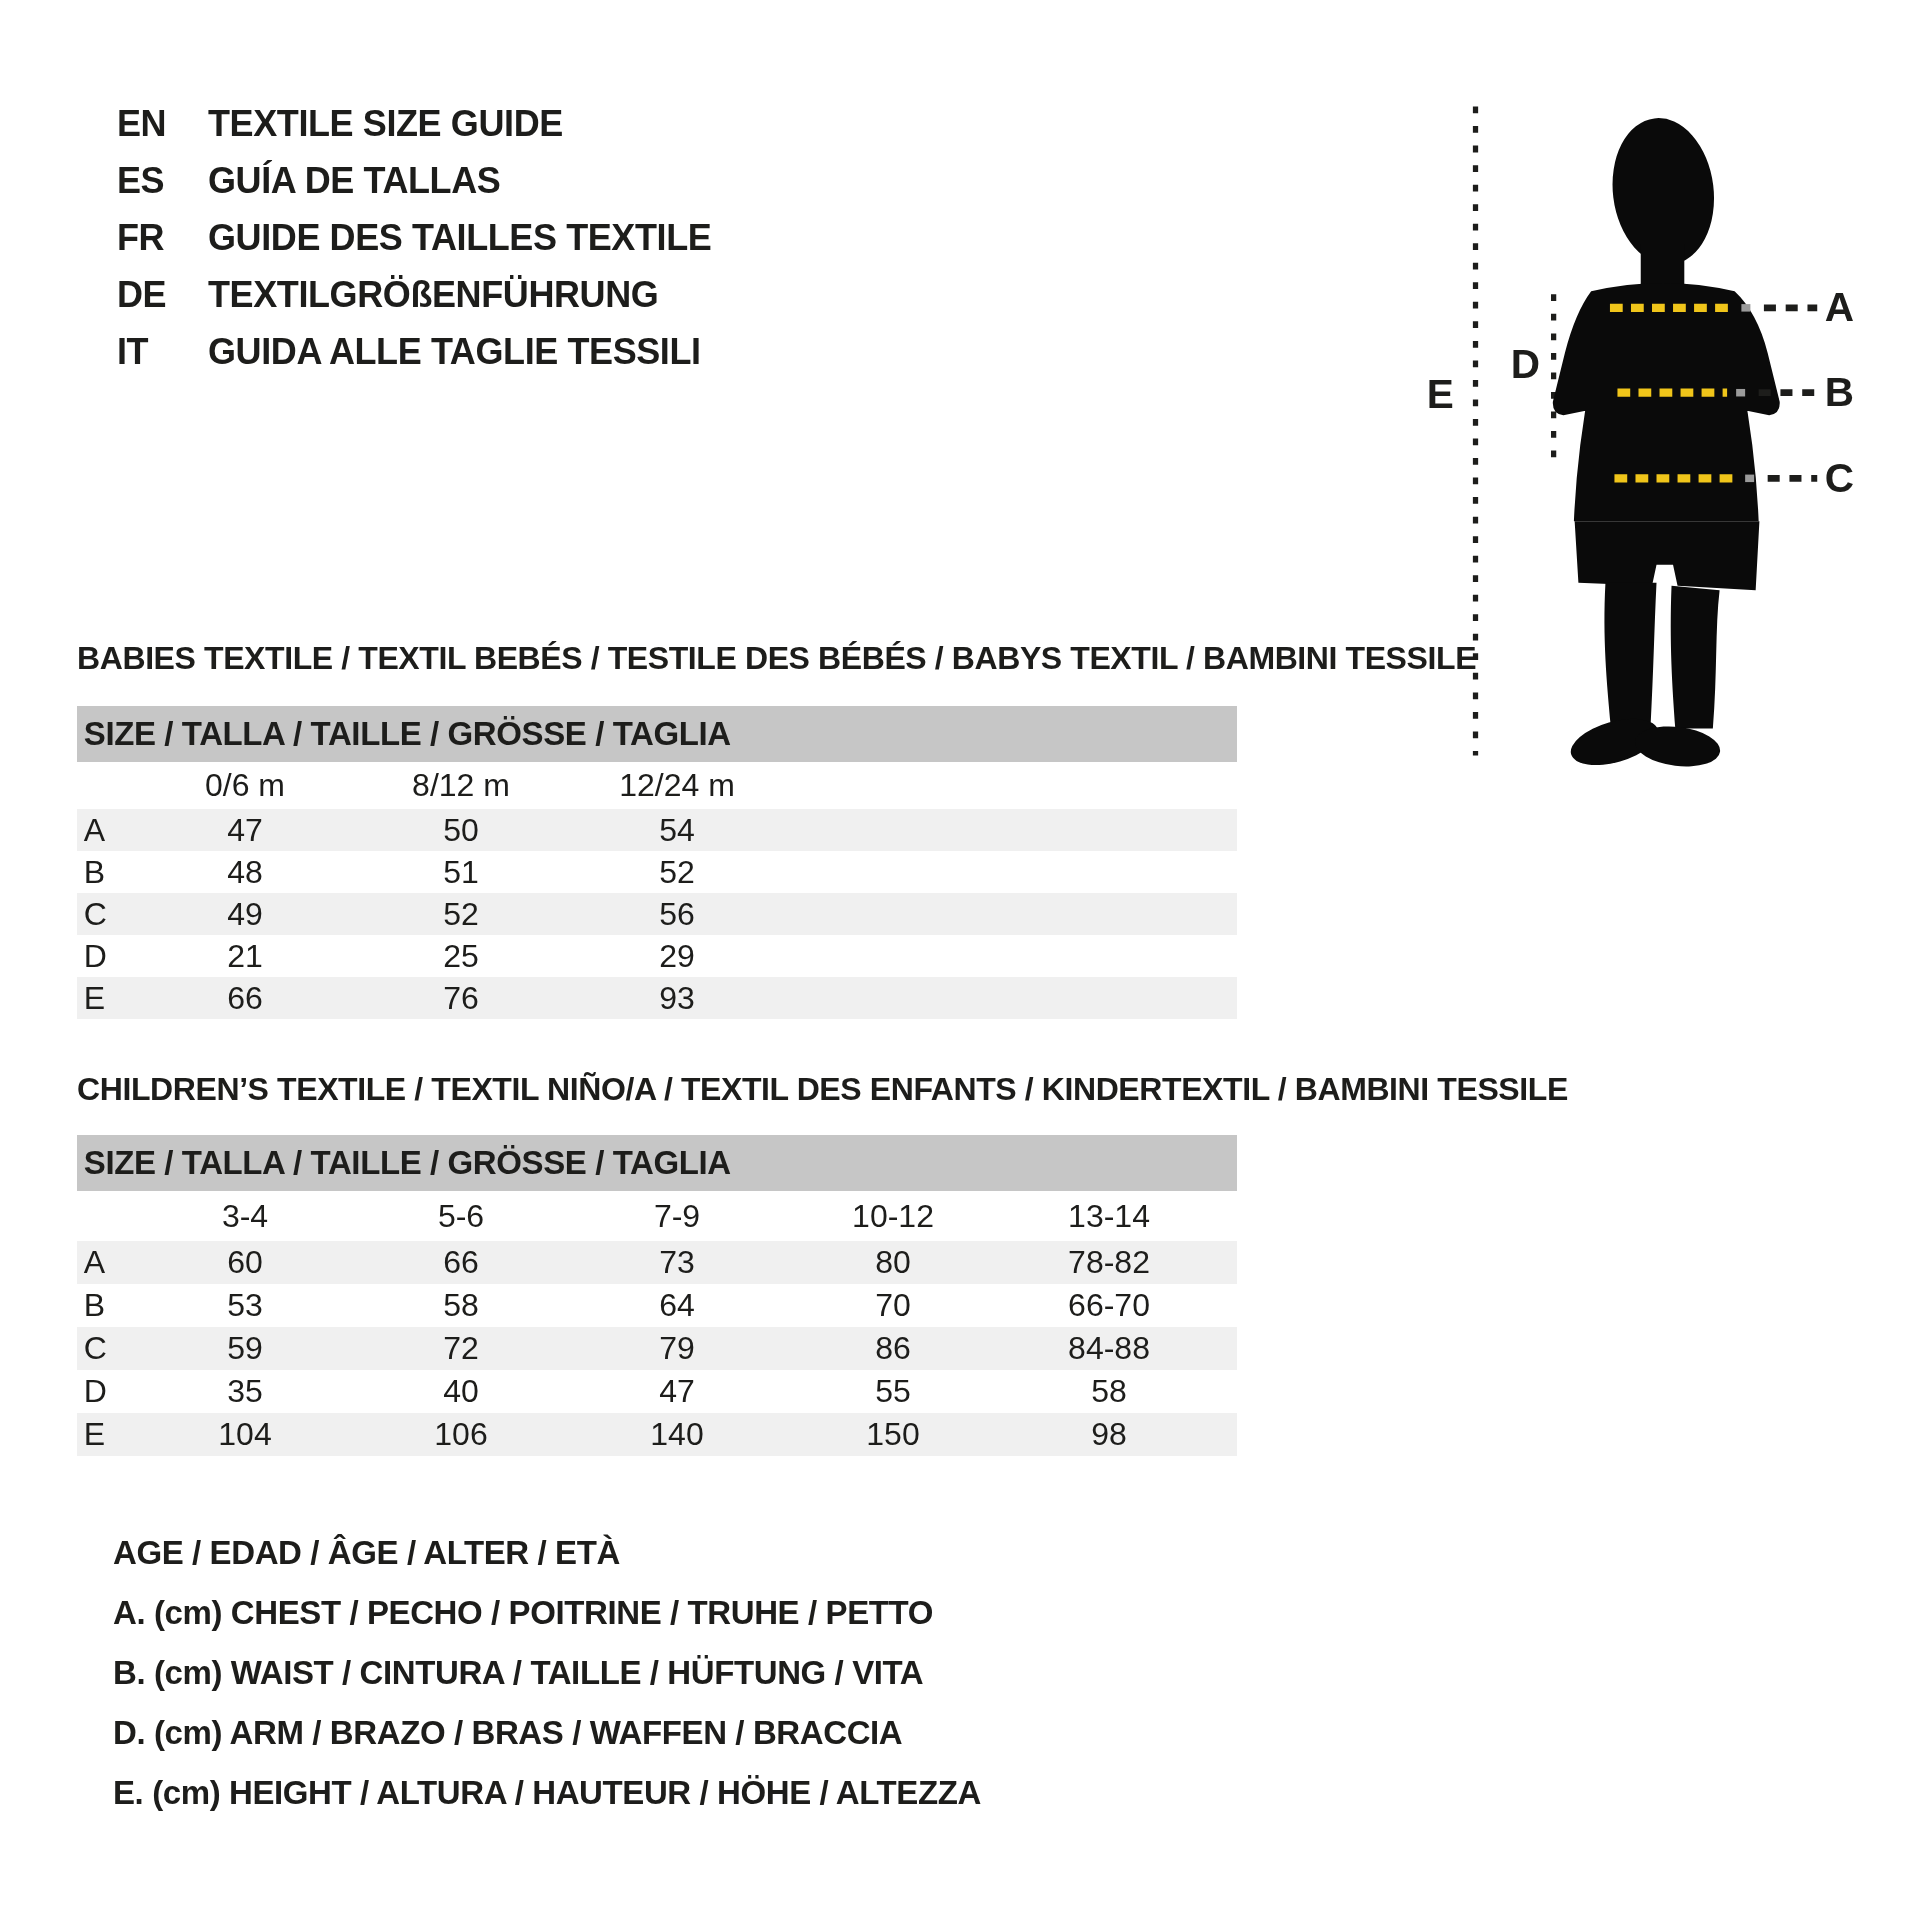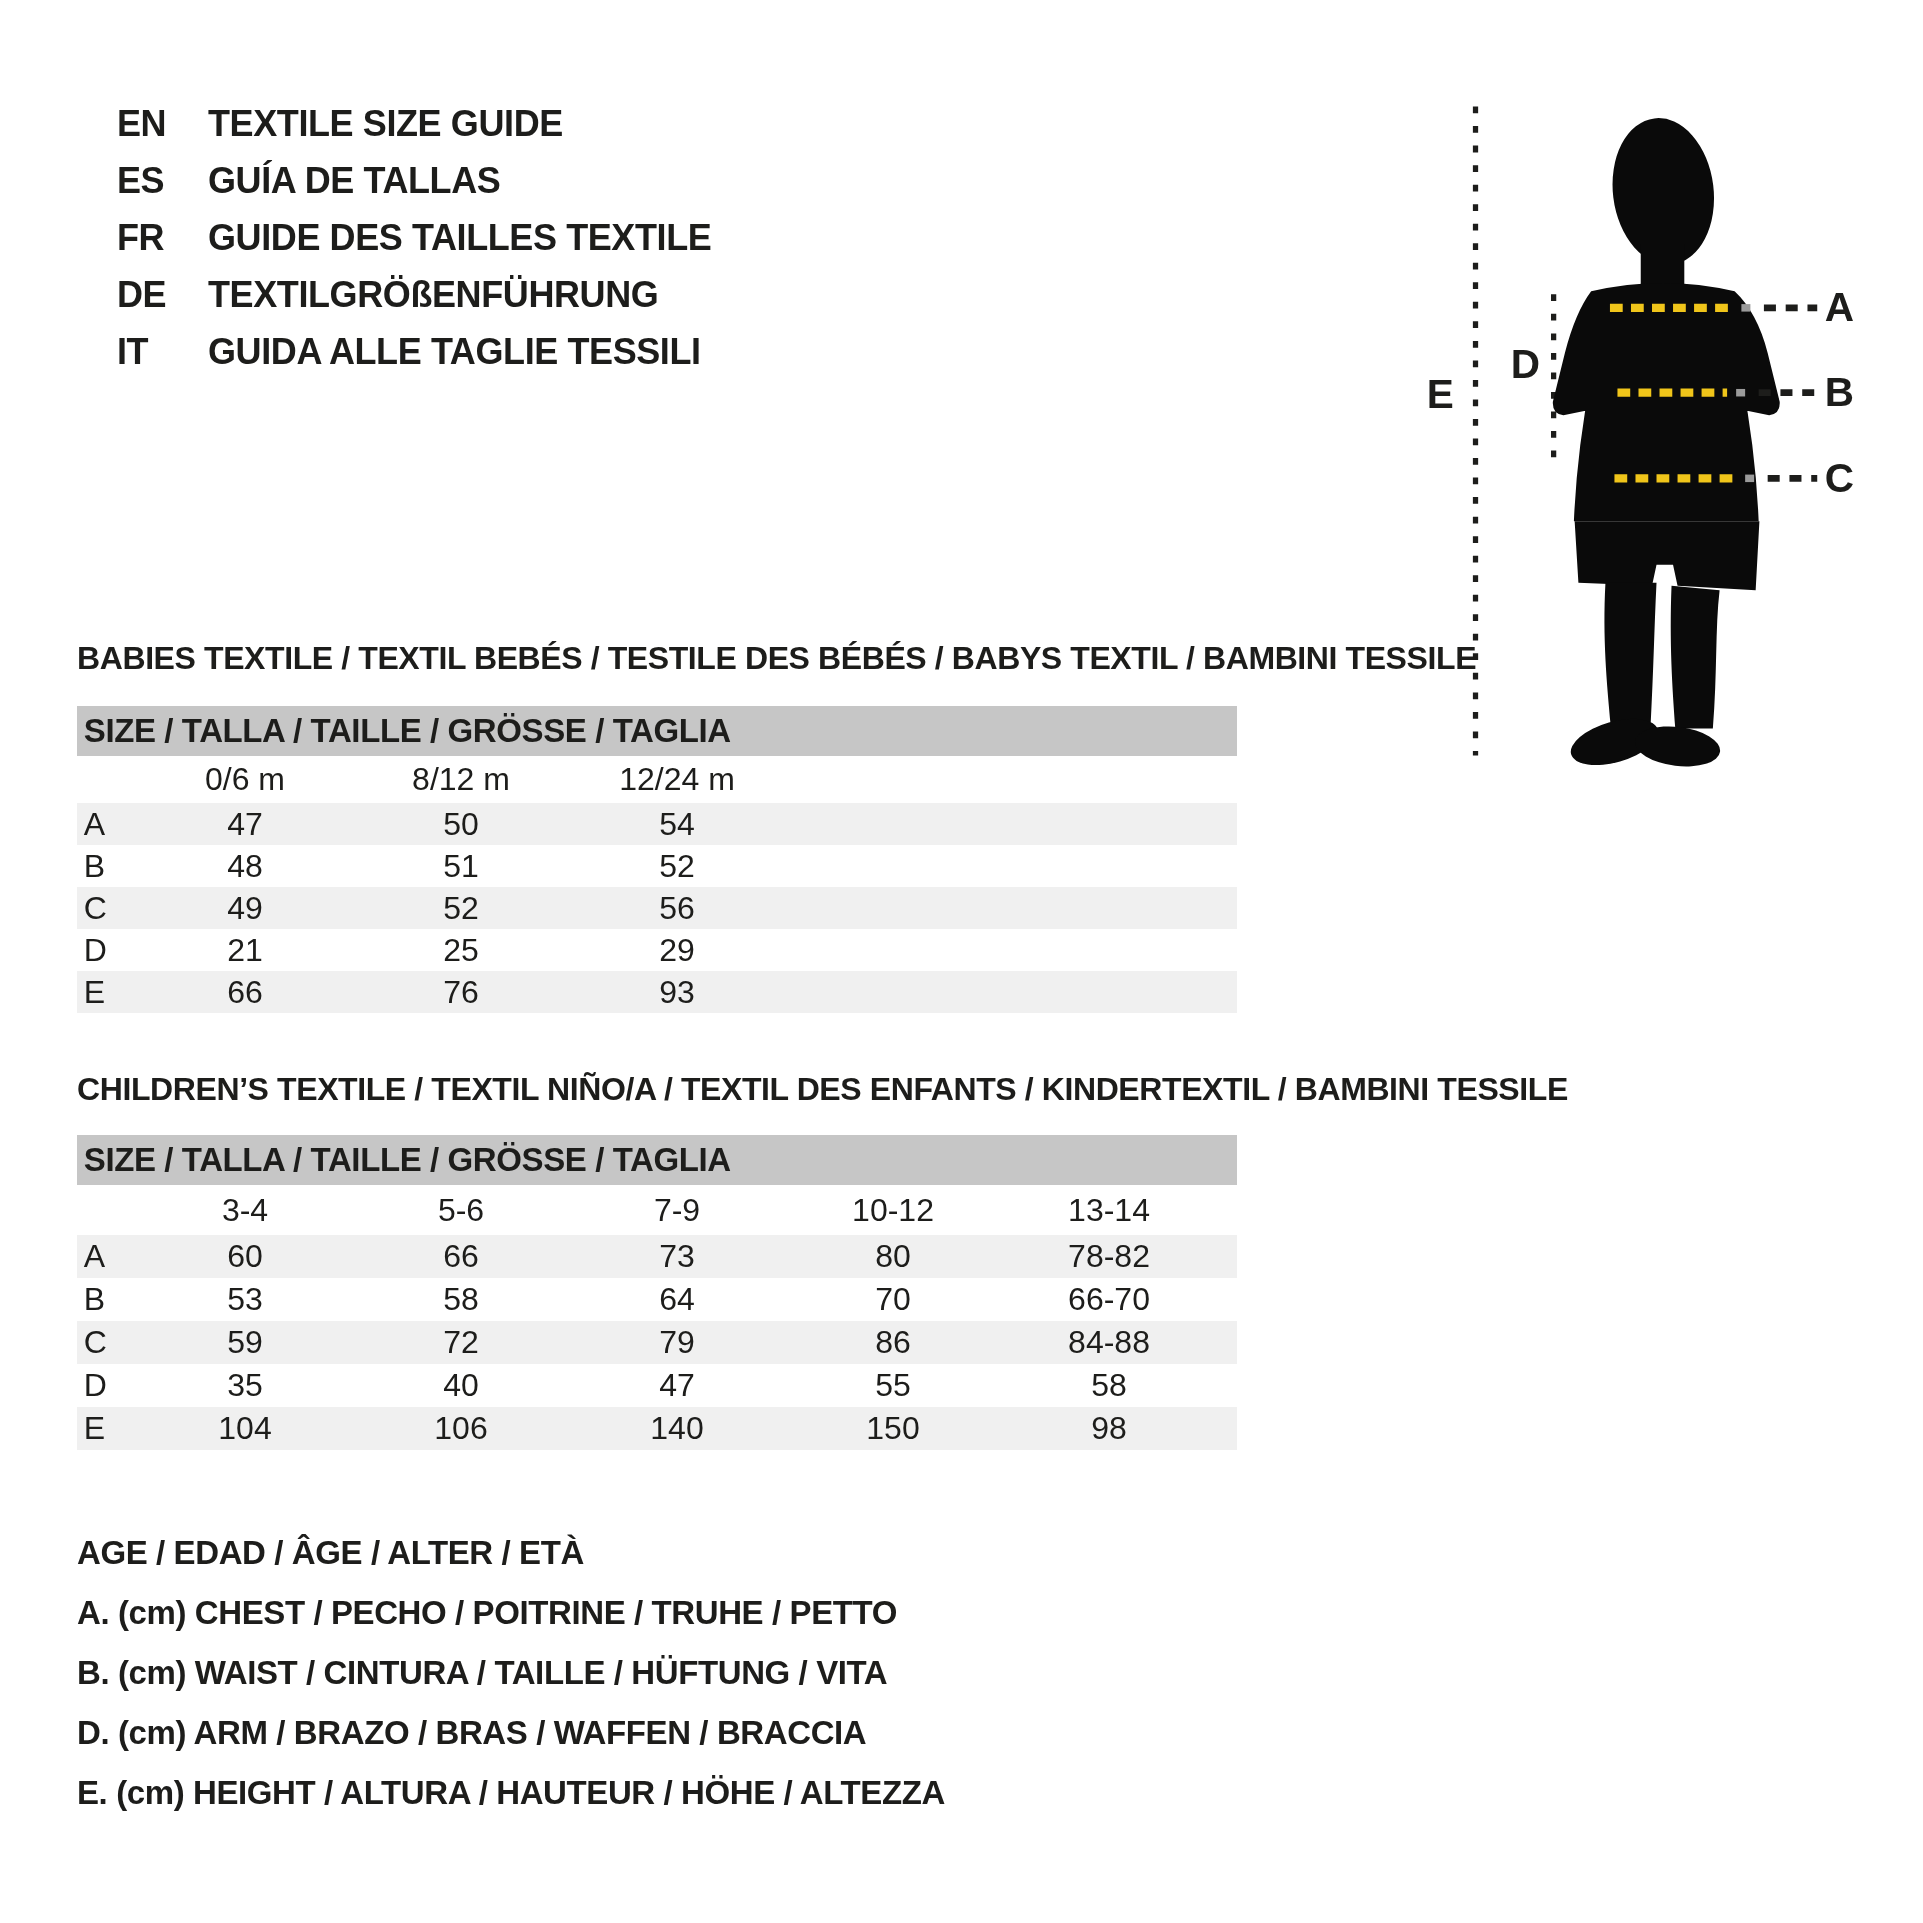--- a/index.html
+++ b/index.html
@@ -10,36 +10,36 @@
   
   .langs{left:77px;top:95px;font-size:36px;font-weight:700;letter-spacing:-0.4px;margin-left:40px;}
   .lang-row{display:flex;height:57px;align-items:center;white-space:nowrap;}
   .lang-code{width:91px;flex:0 0 91px;}
 
   
   .section-heading{left:77px;font-size:32px;font-weight:700;letter-spacing:-0.4px;white-space:nowrap;}
 
   
   .size-table{left:77px;width:1160px;}
-  .size-bar{height:50px;background:#c6c6c6;display:flex;align-items:center;
+  .size-bar{height:56px;background:#c6c6c6;display:flex;align-items:center;
             padding-left:6.8px;box-sizing:border-box;font-size:33px;font-weight:700;letter-spacing:-0.4px;}
   .trow{align-items:center;font-size:32px;font-weight:400;}
   .b-grid{display:grid;grid-template-columns:60px 216px 216px 216px 1fr;}
   .c-grid{display:grid;grid-template-columns:60px 216px 216px 216px 216px 216px 1fr;}
   .babies-table .cols{height:47px;}
   .babies-table .drow{height:42px;}
   .children-table .cols{height:50px;}
   .children-table .drow{height:43px;}
   .cell{text-align:center;align-self:center;}
   .cell.rowlabel{text-align:left;padding-left:6.8px;}
   .shade{background:#f0f0f0;}
 
   
   .legend{left:77px;top:1523px;font-size:33px;font-weight:700;letter-spacing:-0.4px;}
-  .legend-line{height:60px;display:flex;align-items:center;white-space:nowrap;}
+  .legend-line{height:60px;display:flex;align-items:center;white-space:nowrap;margin-left:36px;}
 
   
   .figure-svg{left:1413px;top:60px;}
   .measure-label{font-family:"Liberation Sans",sans-serif;font-size:54px;font-weight:700;fill:#1d1d1b;}
 </style>
 </head>
 <body>
 
 <div class="abs langs">
   <div class="lang-row">

